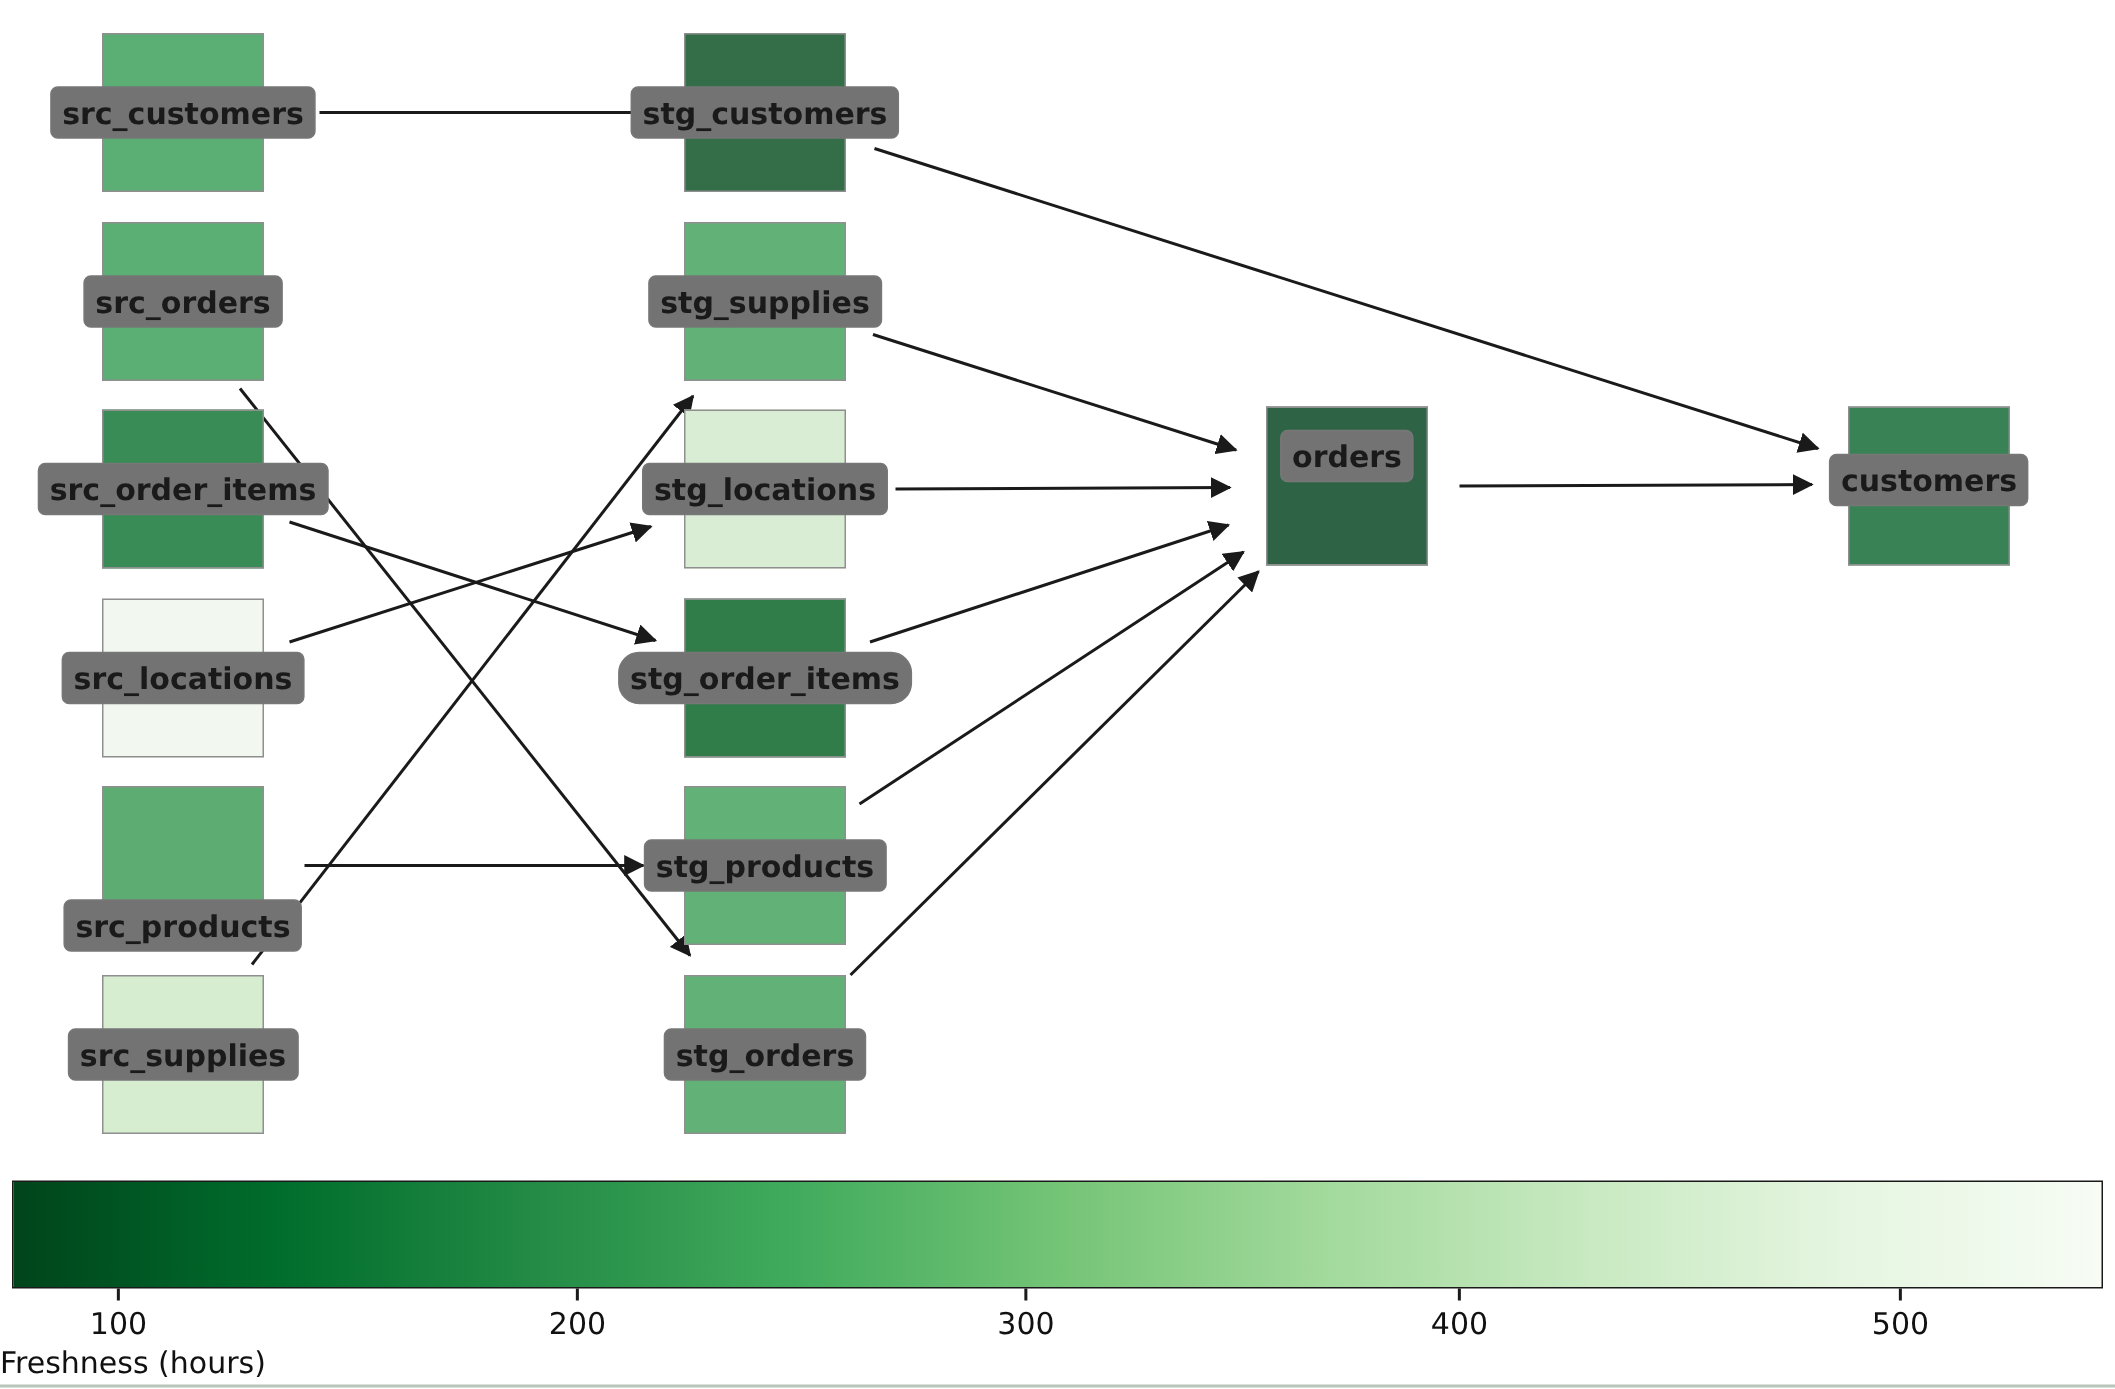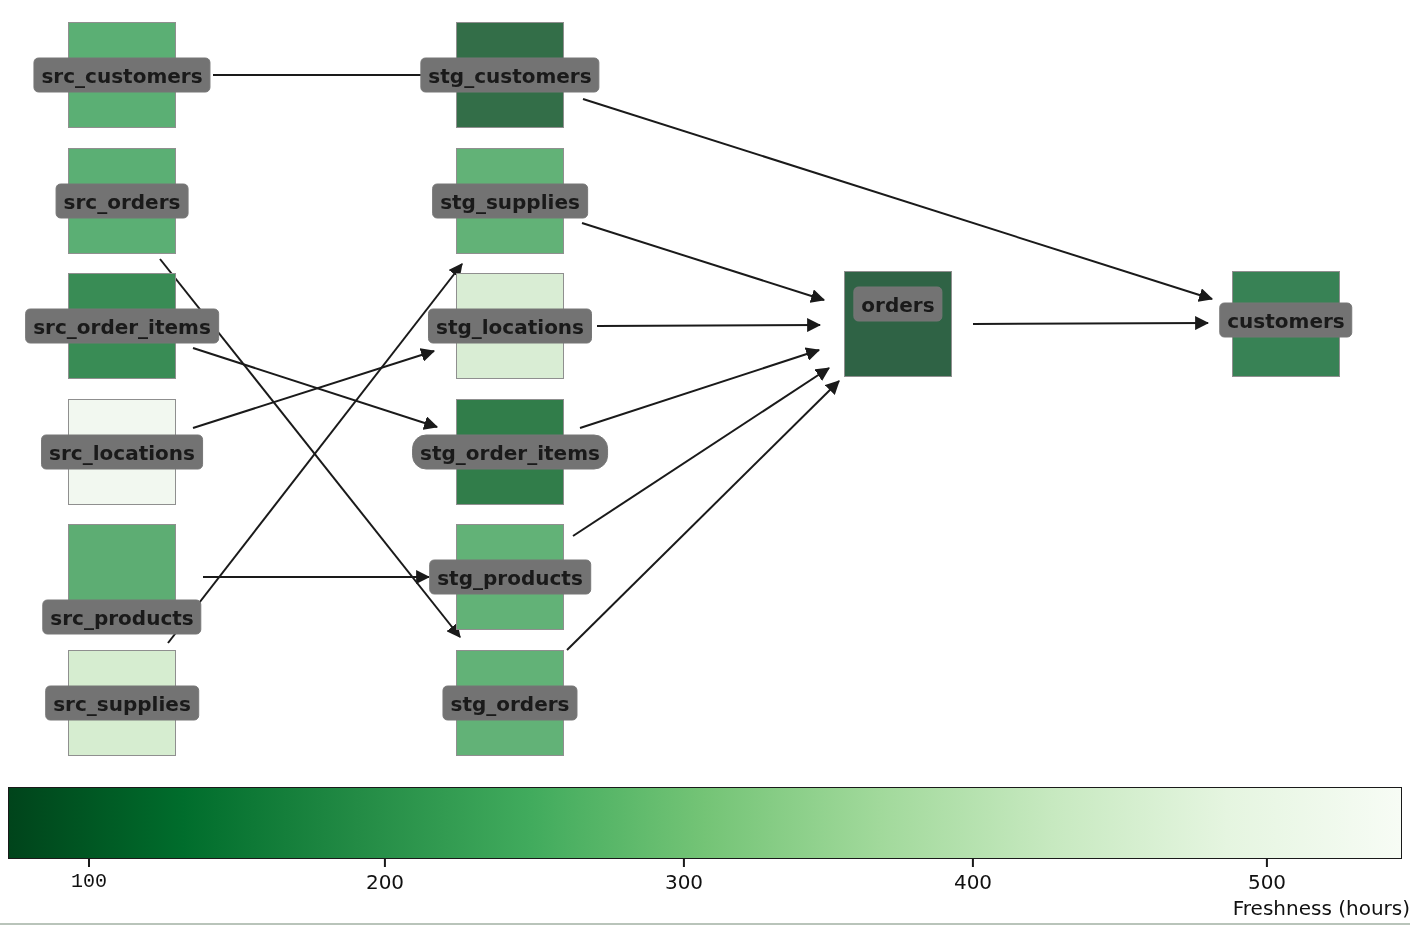--- a/index.html
+++ b/index.html
@@ -20,21 +20,21 @@
     white-space: nowrap; line-height: 1.25;
   }
   .colorbar {
     position: absolute; left: 8px; top: 787px; width: 1394px; height: 72px;
     border: 1.3px solid #1a1a1a; box-sizing: border-box;
   }
   .cb-tick { position: absolute; top: 859px; transform: translateX(-50%); text-align: center; }
   .cb-tick-mark { width: 1.6px; height: 8px; background: #1a1a1a; margin: 0 auto; }
   .cb-tick-label { margin-top: 3px; font-size: 20px; color: #111111; }
   .cb-axis-label {
-    position: absolute; left: 0; top: 896px; width: 1410px; text-align: right;
+    position: absolute; left: 0; top: 896px; width: 1410px; text-align: left;
     font-size: 20px; color: #111111;
   }
   .fig-bottom-line { position: absolute; left: 0; top: 923px; width: 1410px; height: 1.5px; background: #b9c4ba; }
 </style>
 </head>
 <body>
 
 <svg class="edge-layer" viewBox="0 0 1410 926">
   <defs>
     <marker id="arrow" viewBox="0 0 10 10" refX="9.2" refY="5" markerWidth="7" markerHeight="7" orient="auto">
@@ -87,21 +87,21 @@
 <div class="node-label" style="left:510px; top:326px;">stg_locations</div>
 <div class="node-label" style="left:510px; top:452px;border-radius:14px;">stg_order_items</div>
 <div class="node-label" style="left:510px; top:577px;">stg_products</div>
 <div class="node-label" style="left:510px; top:703px;">stg_orders</div>
 
 <div class="node-label" style="left:898px;  top:304px;">orders</div>
 <div class="node-label" style="left:1286px; top:320px;">customers</div>
 
 <div class="colorbar" style="background: linear-gradient(to right, rgb(0, 68, 27), rgb(0, 109, 44), rgb(35, 139, 69), rgb(65, 171, 93), rgb(116, 196, 118), rgb(161, 217, 155), rgb(199, 233, 192), rgb(229, 245, 224), rgb(247, 252, 245));"></div>
 
-<div class="cb-tick" style="left:89px;font-family:Liberation Mono, monospace;">
+<div class="cb-tick" style="left:79px;">
   <div class="cb-tick-mark"></div>
   <div class="cb-tick-label">100</div>
 </div>
 <div class="cb-tick" style="left:385px;">
   <div class="cb-tick-mark"></div>
   <div class="cb-tick-label">200</div>
 </div>
 <div class="cb-tick" style="left:684px;">
   <div class="cb-tick-mark"></div>
   <div class="cb-tick-label">300</div>

